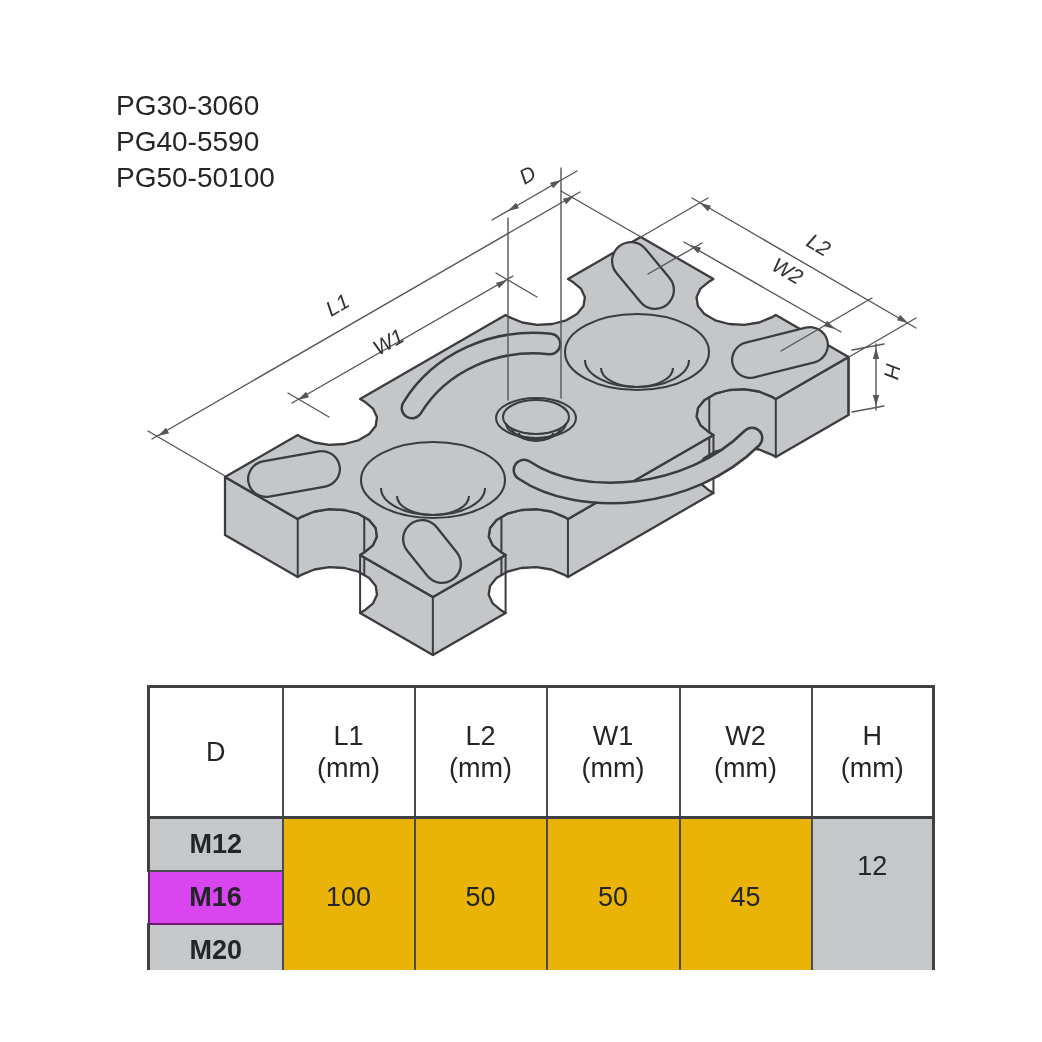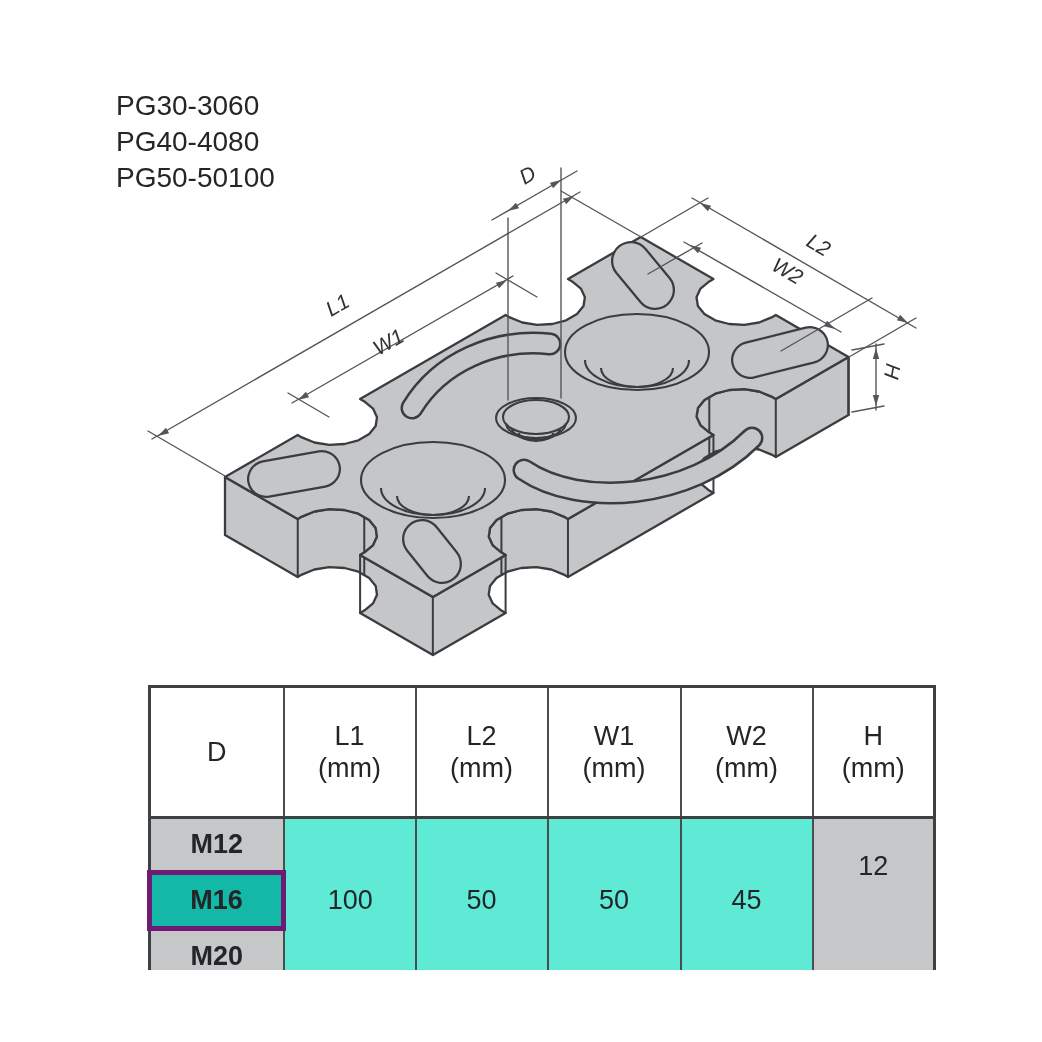--- a/index.html
+++ b/index.html
@@ -9,36 +9,36 @@
   .codes div{white-space:nowrap;}
   #iso-svg{position:absolute;left:0;top:0;}
   .dim-label{font-family:"Liberation Sans", sans-serif;font-style:italic;font-size:21px;fill:#2f3134;}
   table.spec{position:absolute;left:147px;top:685px;border-collapse:collapse;table-layout:fixed;
              width:785px;font-family:"Liberation Sans", sans-serif;font-size:27px;color:#232528;}
   table.spec td{border:2px solid #4b4c4e;text-align:center;padding:0;}
   table.spec tr.hdr td{height:128px;background:#ffffff;border-bottom:3px solid #3f4042;border-top:3px solid #3f4042;}
   table.spec .hd-label{line-height:32px;}
   table.spec .hd-unit{line-height:32px;text-align:center;}
   table.spec td.dcell{height:51px;background:#c6c7c9;font-weight:bold;}
-  table.spec td.dcell.hl{background:#14b8a6;border:5px solid #701a75;}
-  table.spec td.valcell{background:#5eead4;vertical-align:middle;}
+  table.spec td.dcell.hl{background:#d946ef;border:2px solid #701a75;}
+  table.spec td.valcell{background:#eab308;vertical-align:middle;}
   table.spec td.hcell{background:#c6c7c9;vertical-align:top;}
   table.spec td.hcell .hval{padding-top:30px;line-height:34px;}
   table.spec td.col-first{border-left:3px solid #3f4042;}
   table.spec td.col-last{border-right:3px solid #3f4042;}
   table.spec tr.last td{border-bottom:3px solid #3f4042;}
 </style>
 </head>
 <body>
 
 <div id="canvas">
 
   <div class="codes">
     <div>PG30-3060</div>
-    <div>PG40-4080</div>
+    <div>PG40-5590</div>
     <div>PG50-50100</div>
   </div>
 
   <svg id="iso-svg" width="1042" height="690" viewBox="0 0 1042 690">
     <g id="geom">
         <path d="M225.0,477.0 L297.7,519.0 L301.9,516.6 L301.9,516.6 L314.4,511.5 L329.2,509.2 L344.5,510.0 L358.4,513.7 L369.2,520.0 L375.7,528.0 L377.0,536.8 L373.0,545.4 L364.3,552.6 L360.1,555.0 L432.9,597.0 L432.9,597.0 L505.6,555.0 L501.4,552.6 L501.4,552.6 L492.7,545.4 L488.7,536.8 L490.0,528.0 L496.5,520.0 L507.3,513.7 L521.2,510.0 L536.5,509.2 L551.3,511.5 L563.8,516.6 L568.0,519.0 L713.4,435.0 L709.3,432.6 L709.3,432.6 L700.5,425.4 L696.5,416.8 L697.9,408.0 L704.4,400.0 L715.2,393.7 L729.1,390.0 L744.3,389.2 L759.1,391.5 L771.6,396.6 L775.8,399.0 L848.5,357.0 L848.5,415.0 L775.8,457.0 L771.6,454.6 L759.1,449.5 L744.3,447.2 L729.1,448.0 L715.2,451.7 L704.4,458.0 L697.9,466.0 L696.5,474.8 L700.5,483.4 L709.3,490.6 L709.3,490.6 L713.4,493.0 L568.0,577.0 L563.8,574.6 L551.3,569.5 L536.5,567.2 L521.2,568.0 L507.3,571.7 L496.5,578.0 L490.0,586.0 L488.7,594.8 L492.7,603.4 L501.4,610.6 L501.4,610.6 L505.6,613.0 L432.9,655.0 L432.9,655.0 L360.1,613.0 L364.3,610.6 L373.0,603.4 L377.0,594.8 L375.7,586.0 L369.2,578.0 L358.4,571.7 L344.5,568.0 L329.2,567.2 L314.4,569.5 L301.9,574.6 L301.9,574.6 L297.7,577.0 L225.0,535.0 Z" fill="#c5c6c8" stroke="#3a3c3f" stroke-width="2.3" stroke-linejoin="round" stroke-linecap="round"></path>
         <line x1="225" y1="477" x2="225" y2="535" stroke="#3a3c3f" stroke-width="2" stroke-linecap="round"></line>
         <line x1="432.85" y1="597" x2="432.85" y2="655" stroke="#3a3c3f" stroke-width="2" stroke-linecap="round"></line>
         <line x1="848.55" y1="357" x2="848.55" y2="415" stroke="#3a3c3f" stroke-width="2" stroke-linecap="round"></line>
         <line x1="297.7475" y1="519" x2="297.7475" y2="577" stroke="#3a3c3f" stroke-width="2" stroke-linecap="round"></line>

